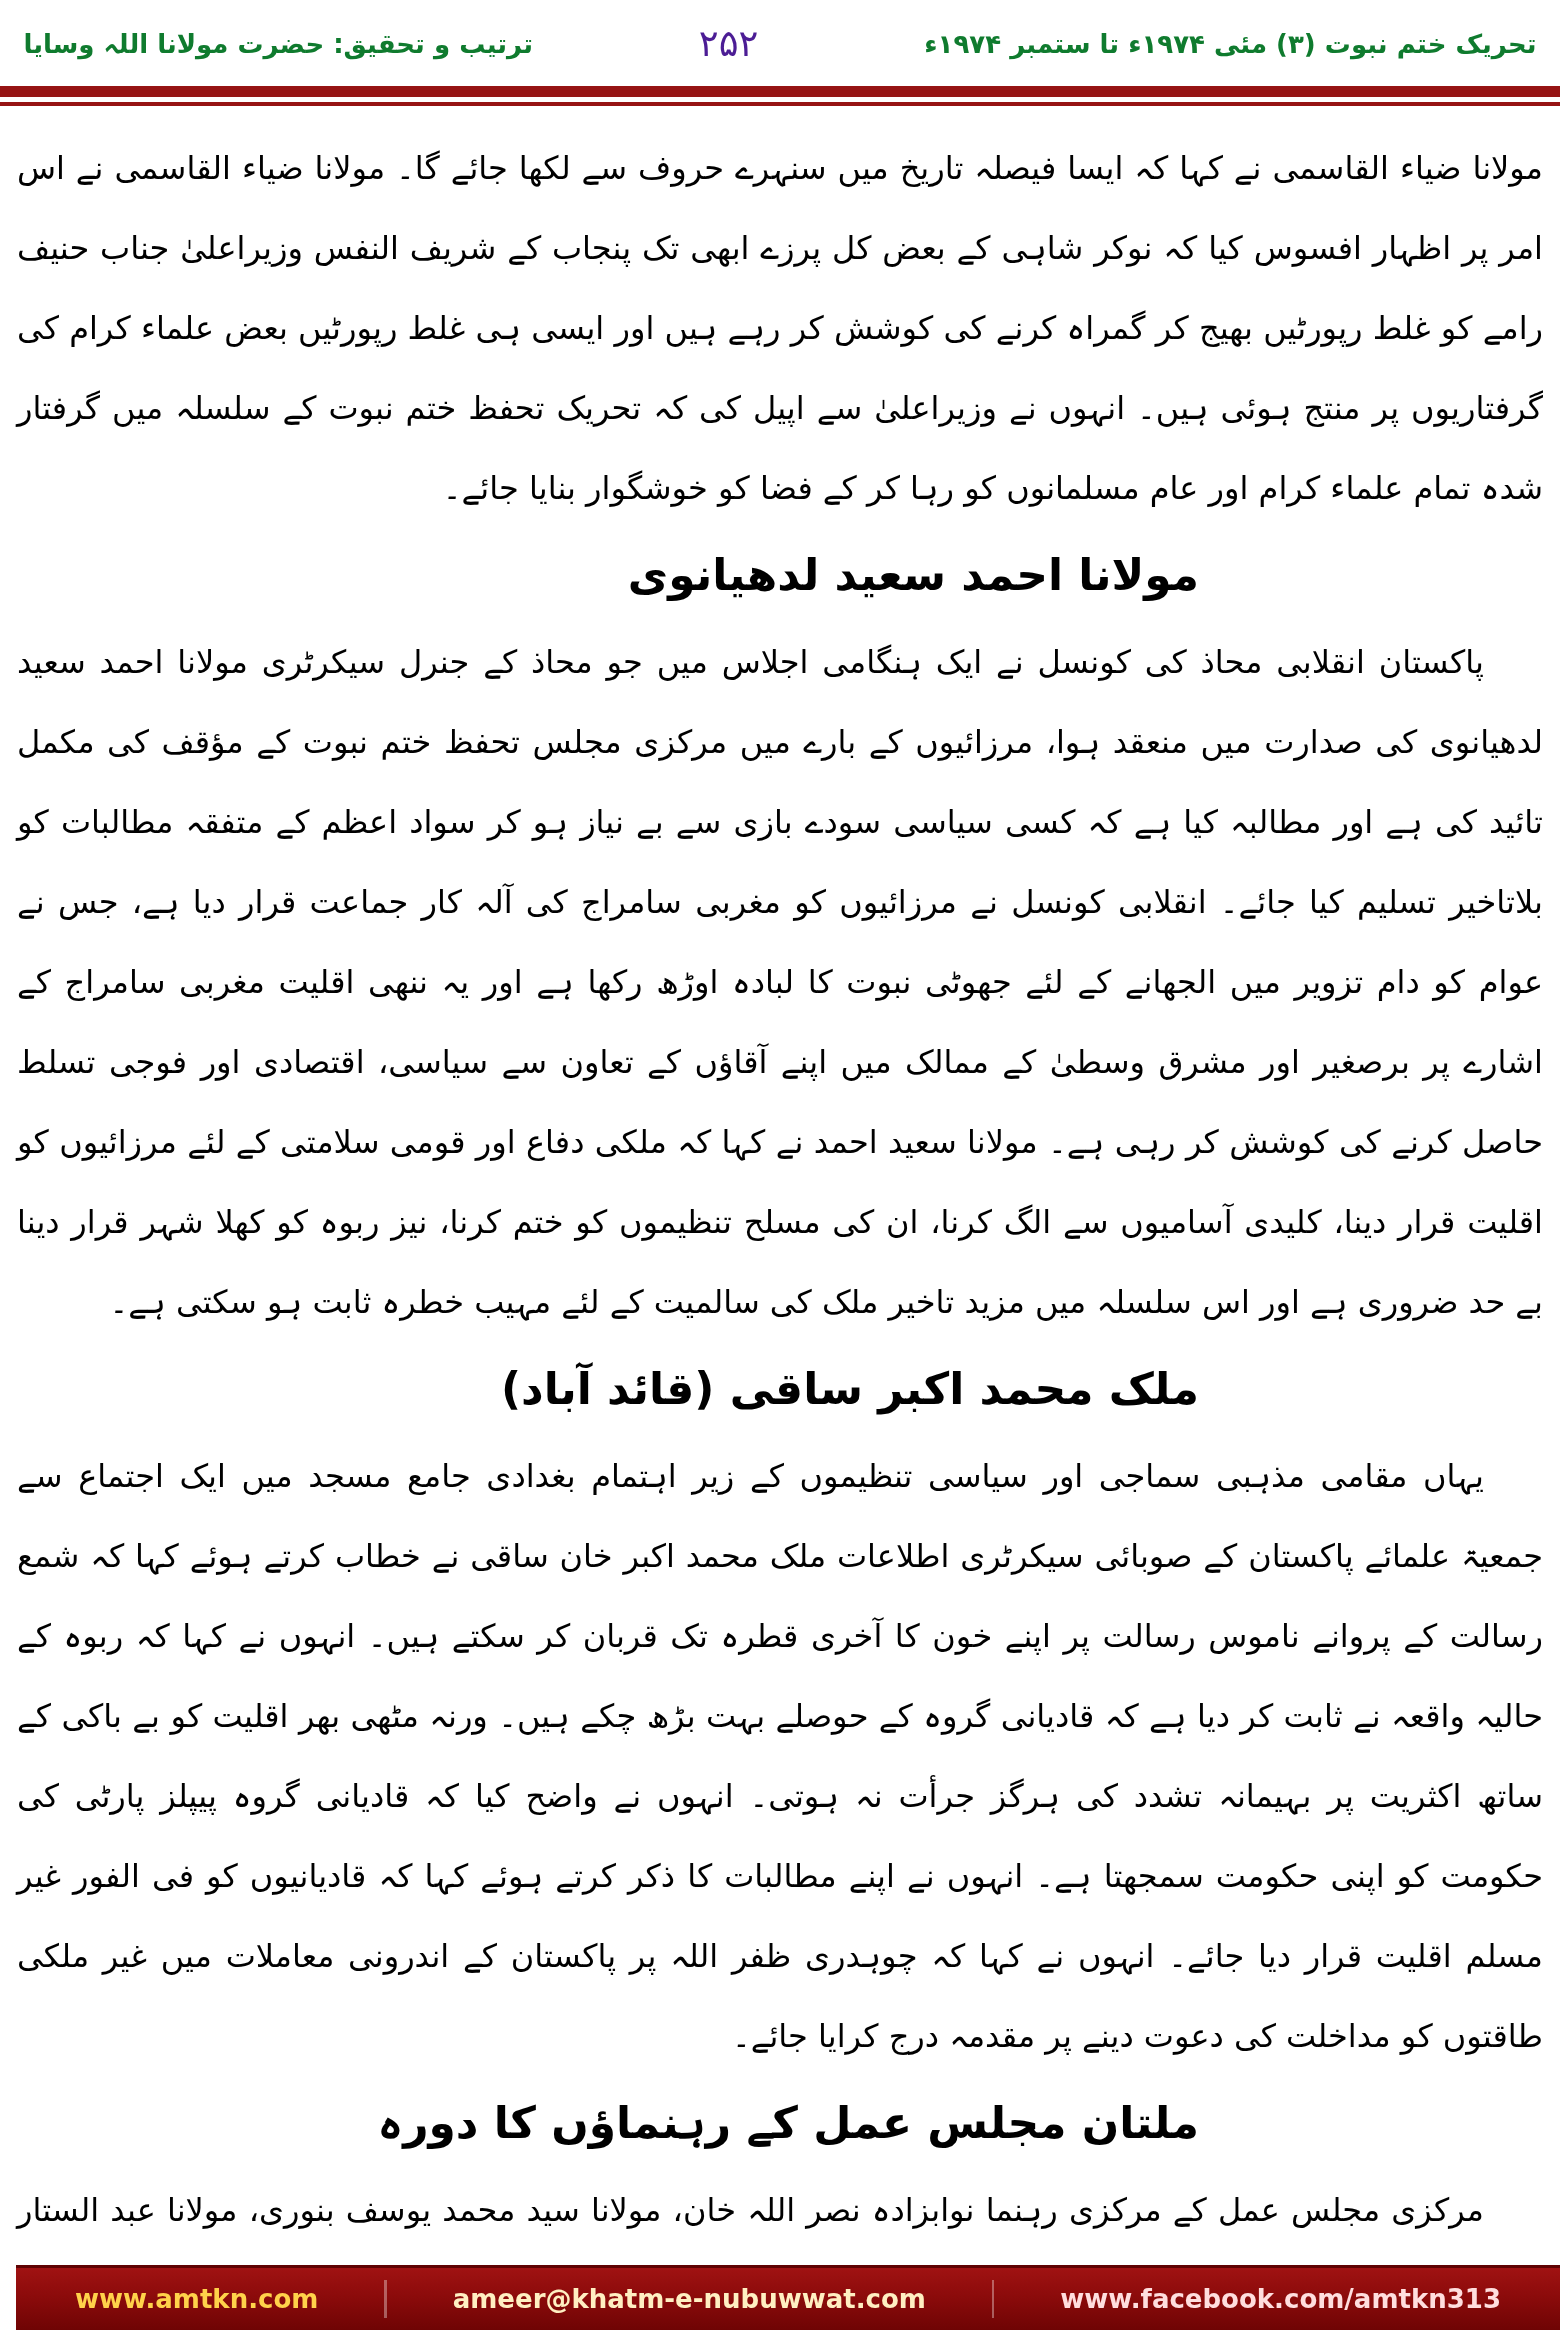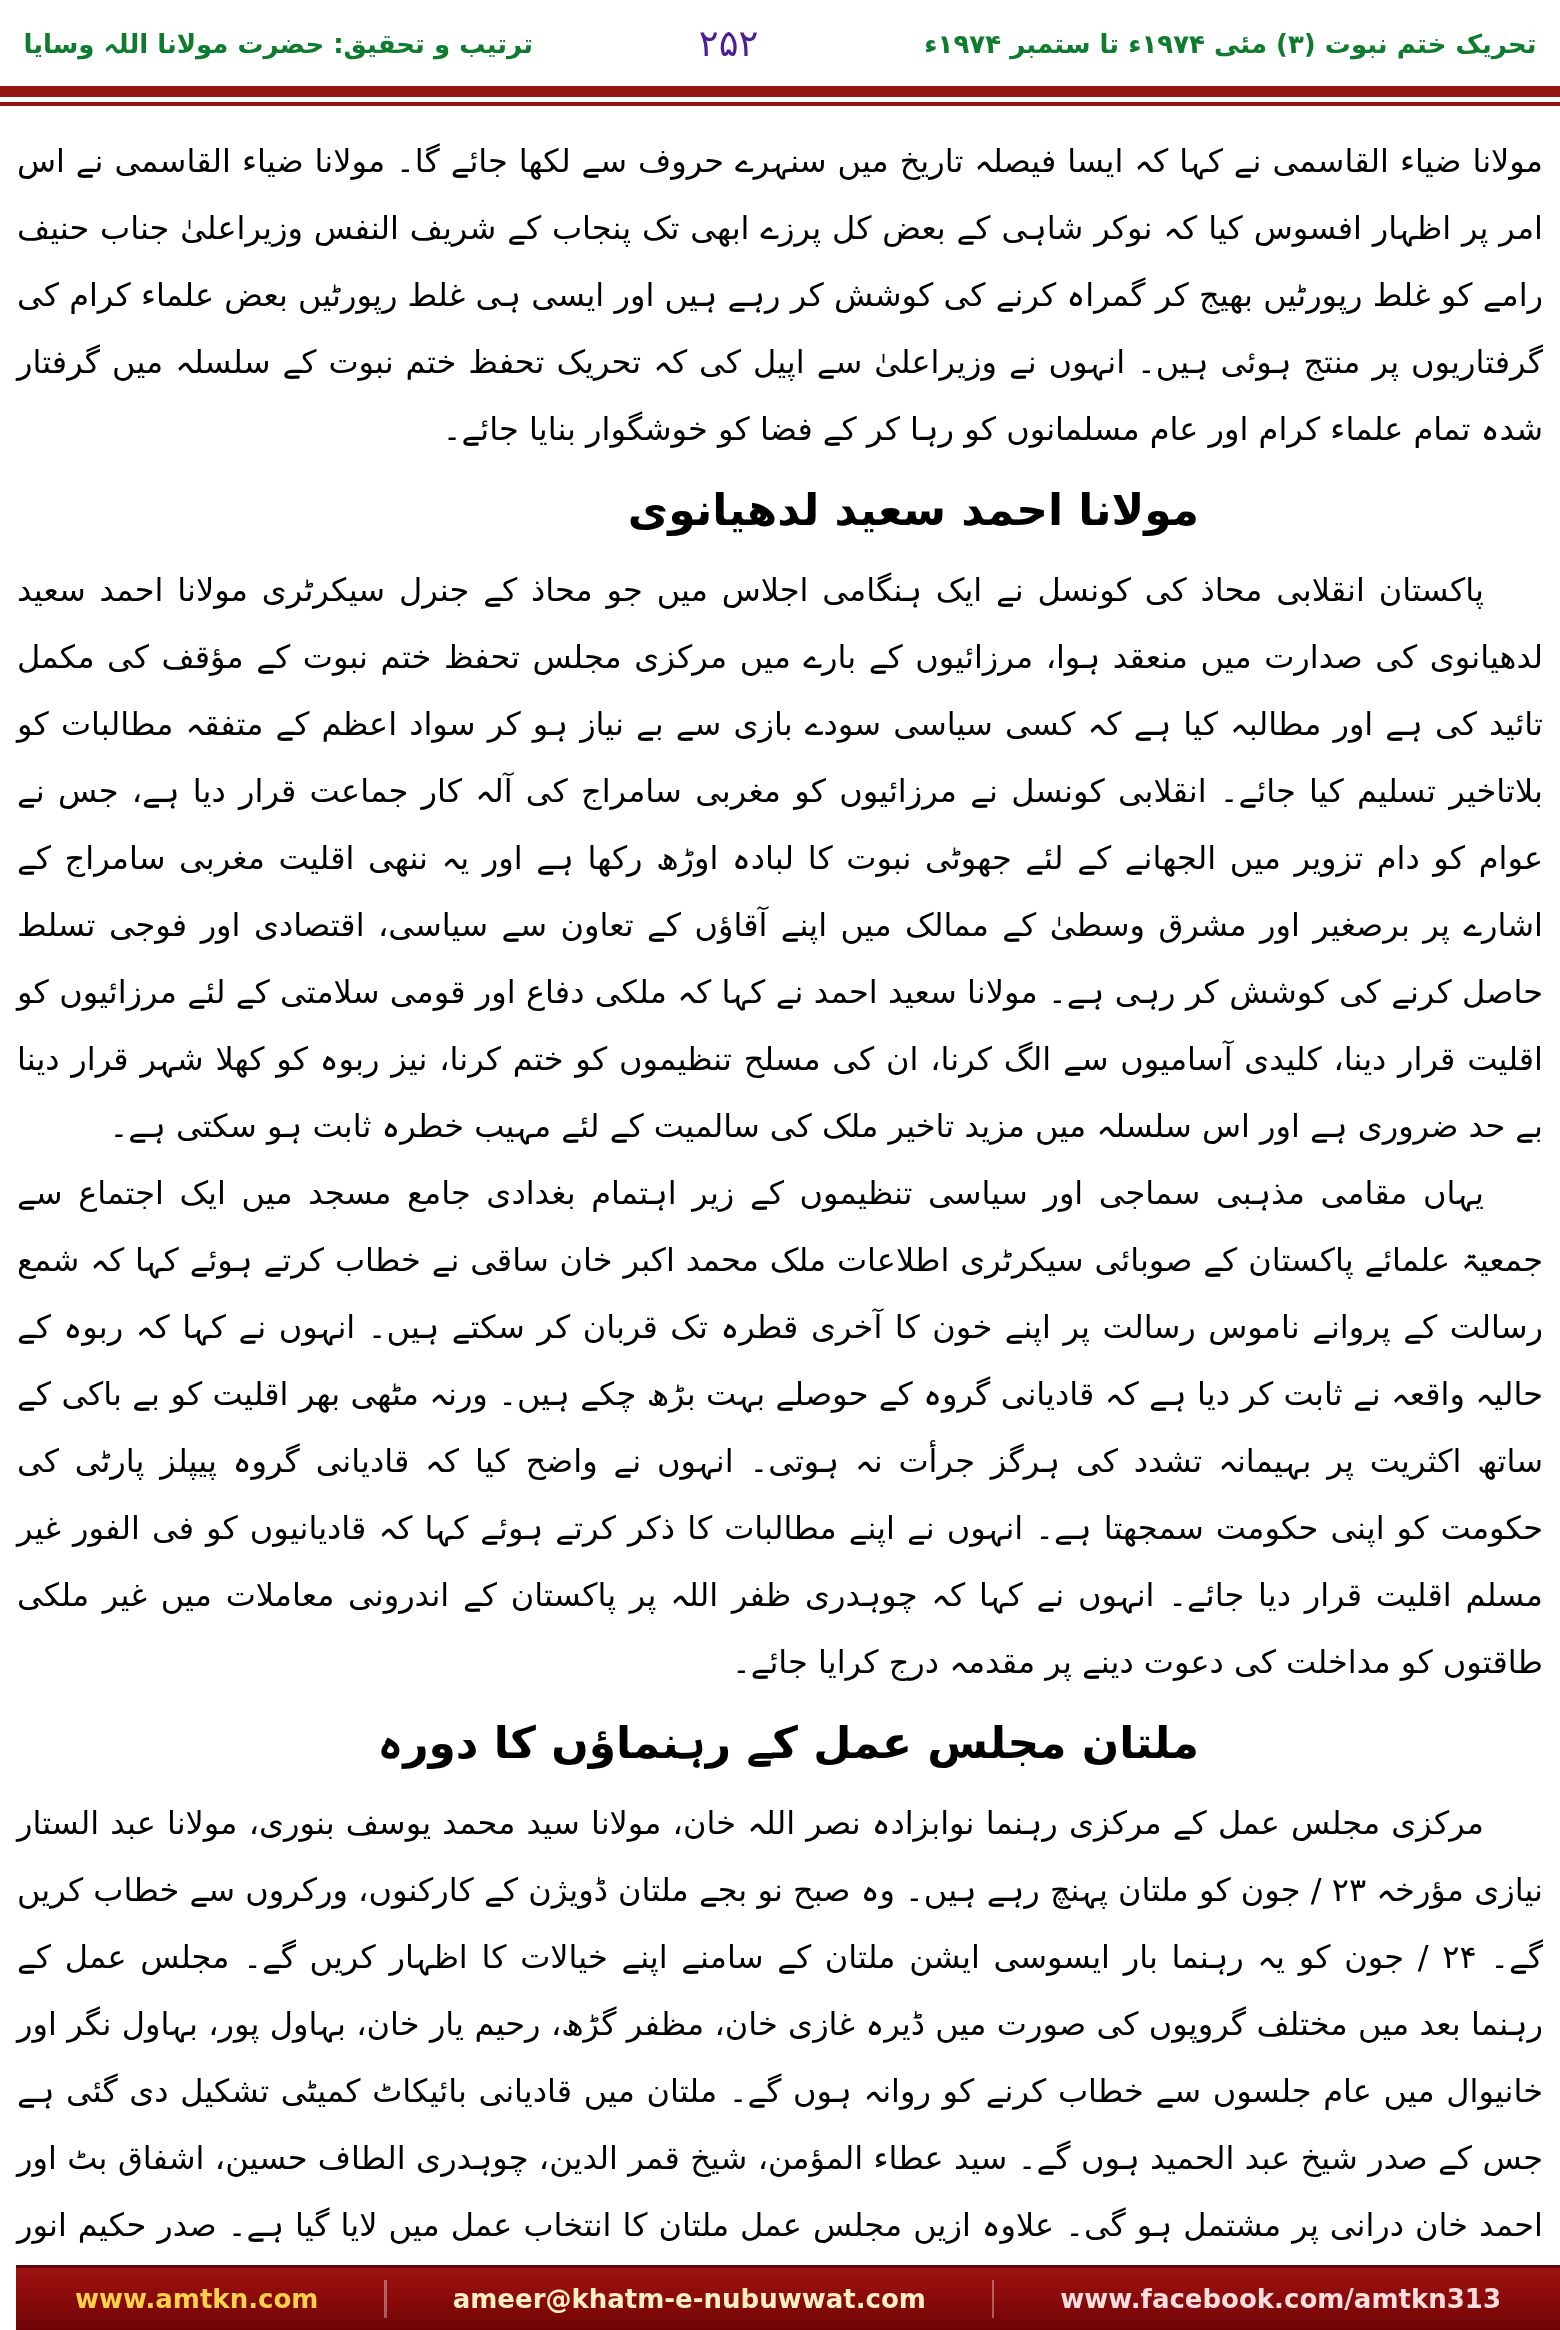--- a/index.html
+++ b/index.html
@@ -39,21 +39,21 @@
   .rule-thick { height: 11px; background: #961414; }
   .rule-gap   { height: 5px;  background: #ffffff; }
   .rule-thin  { height: 4.2px;  background: #961414; }
   
   .body-text {
     padding: 22px 17px 0 17px;
     color: #000000;
   }
   .para {
     font-size: 32px;
-    line-height: 67px;
+    line-height: 80px;
     text-align: justify;
     margin: 0;
   }
   .para.indent { text-indent: 59px; }
   .section-heading {
     font-size: 44px;
     font-weight: bold;
     line-height: 84px;
     text-align: right;
     margin: 5px 0;
@@ -105,20 +105,21 @@
     <div class="rule-thin"></div>
   </div>
 
   <div class="body-text">
 
     <p class="para">مولانا ضیاء القاسمی نے کہا کہ ایسا فیصلہ تاریخ میں سنہرے حروف سے لکھا جائے گا۔ مولانا ضیاء القاسمی نے اس امر پر اظہار افسوس کیا کہ نوکر شاہی کے بعض کل پرزے ابھی تک پنجاب کے شریف النفس وزیراعلیٰ جناب حنیف رامے کو غلط رپورٹیں بھیج کر گمراہ کرنے کی کوشش کر رہے ہیں اور ایسی ہی غلط رپورٹیں بعض علماء کرام کی گرفتاریوں پر منتج ہوئی ہیں۔ انہوں نے وزیراعلیٰ سے اپیل کی کہ تحریک تحفظ ختم نبوت کے سلسلہ میں گرفتار شدہ تمام علماء کرام اور عام مسلمانوں کو رہا کر کے فضا کو خوشگوار بنایا جائے۔</p>
 
     <h2 class="section-heading">مولانا احمد سعید لدھیانوی</h2>
     <p class="para indent">پاکستان انقلابی محاذ کی کونسل نے ایک ہنگامی اجلاس میں جو محاذ کے جنرل سیکرٹری مولانا احمد سعید لدھیانوی کی صدارت میں منعقد ہوا، مرزائیوں کے بارے میں مرکزی مجلس تحفظ ختم نبوت کے مؤقف کی مکمل تائید کی ہے اور مطالبہ کیا ہے کہ کسی سیاسی سودے بازی سے بے نیاز ہو کر سواد اعظم کے متفقہ مطالبات کو بلاتاخیر تسلیم کیا جائے۔ انقلابی کونسل نے مرزائیوں کو مغربی سامراج کی آلہ کار جماعت قرار دیا ہے، جس نے عوام کو دام تزویر میں الجھانے کے لئے جھوٹی نبوت کا لبادہ اوڑھ رکھا ہے اور یہ ننھی اقلیت مغربی سامراج کے اشارے پر برصغیر اور مشرق وسطیٰ کے ممالک میں اپنے آقاؤں کے تعاون سے سیاسی، اقتصادی اور فوجی تسلط حاصل کرنے کی کوشش کر رہی ہے۔ مولانا سعید احمد نے کہا کہ ملکی دفاع اور قومی سلامتی کے لئے مرزائیوں کو اقلیت قرار دینا، کلیدی آسامیوں سے الگ کرنا، ان کی مسلح تنظیموں کو ختم کرنا، نیز ربوہ کو کھلا شہر قرار دینا بے حد ضروری ہے اور اس سلسلہ میں مزید تاخیر ملک کی سالمیت کے لئے مہیب خطرہ ثابت ہو سکتی ہے۔</p>
 
+    <h2 class="section-heading">ملک محمد اکبر ساقی (قائد آباد)</h2>
     <p class="para indent">یہاں مقامی مذہبی سماجی اور سیاسی تنظیموں کے زیر اہتمام بغدادی جامع مسجد میں ایک اجتماع سے جمعیۃ علمائے پاکستان کے صوبائی سیکرٹری اطلاعات ملک محمد اکبر خان ساقی نے خطاب کرتے ہوئے کہا کہ شمع رسالت کے پروانے ناموس رسالت پر اپنے خون کا آخری قطرہ تک قربان کر سکتے ہیں۔ انہوں نے کہا کہ ربوہ کے حالیہ واقعہ نے ثابت کر دیا ہے کہ قادیانی گروہ کے حوصلے بہت بڑھ چکے ہیں۔ ورنہ مٹھی بھر اقلیت کو بے باکی کے ساتھ اکثریت پر بہیمانہ تشدد کی ہرگز جرأت نہ ہوتی۔ انہوں نے واضح کیا کہ قادیانی گروہ پیپلز پارٹی کی حکومت کو اپنی حکومت سمجھتا ہے۔ انہوں نے اپنے مطالبات کا ذکر کرتے ہوئے کہا کہ قادیانیوں کو فی الفور غیر مسلم اقلیت قرار دیا جائے۔ انہوں نے کہا کہ چوہدری ظفر اللہ پر پاکستان کے اندرونی معاملات میں غیر ملکی طاقتوں کو مداخلت کی دعوت دینے پر مقدمہ درج کرایا جائے۔</p>
 
     <h2 class="section-heading">ملتان مجلس عمل کے رہنماؤں کا دورہ</h2>
     <p class="para indent">مرکزی مجلس عمل کے مرکزی رہنما نوابزادہ نصر اللہ خان، مولانا سید محمد یوسف بنوری، مولانا عبد الستار نیازی مؤرخہ ۲۳ / جون کو ملتان پہنچ رہے ہیں۔ وہ صبح نو بجے ملتان ڈویژن کے کارکنوں، ورکروں سے خطاب کریں گے۔ ۲۴ / جون کو یہ رہنما بار ایسوسی ایشن ملتان کے سامنے اپنے خیالات کا اظہار کریں گے۔ مجلس عمل کے رہنما بعد میں مختلف گروپوں کی صورت میں ڈیرہ غازی خان، مظفر گڑھ، رحیم یار خان، بہاول پور، بہاول نگر اور خانیوال میں عام جلسوں سے خطاب کرنے کو روانہ ہوں گے۔ ملتان میں قادیانی بائیکاٹ کمیٹی تشکیل دی گئی ہے جس کے صدر شیخ عبد الحمید ہوں گے۔ سید عطاء المؤمن، شیخ قمر الدین، چوہدری الطاف حسین، اشفاق بٹ اور احمد خان درانی پر مشتمل ہو گی۔ علاوہ ازیں مجلس عمل ملتان کا انتخاب عمل میں لایا گیا ہے۔ صدر حکیم انور علی شاہ، نائب صدر مفتی ہدایت اللہ، چوہدری نذیر احمد، عبد الرشید صدیقی جنرل سیکرٹری سید رہبر علی شاہ اور سیکرٹری قاری نور الحق قریشی ہوں گے۔</p>
 
   </div>
 
   <div class="footer">
     <span class="url-left">www.amtkn.com</span>
     <span class="divider"></span>

